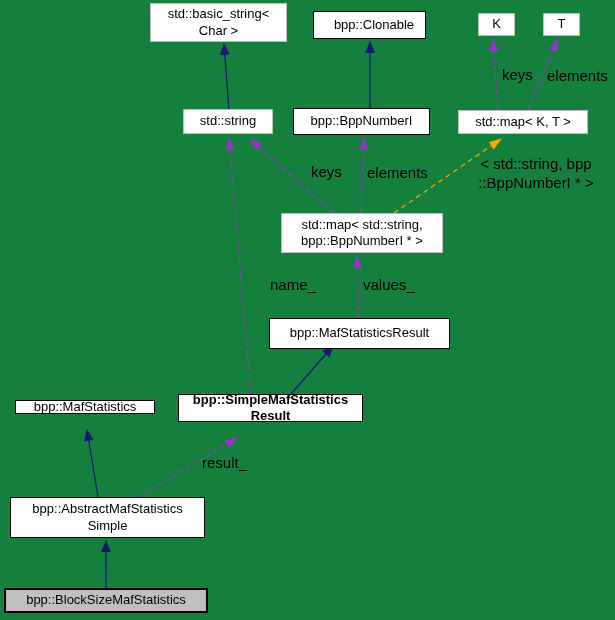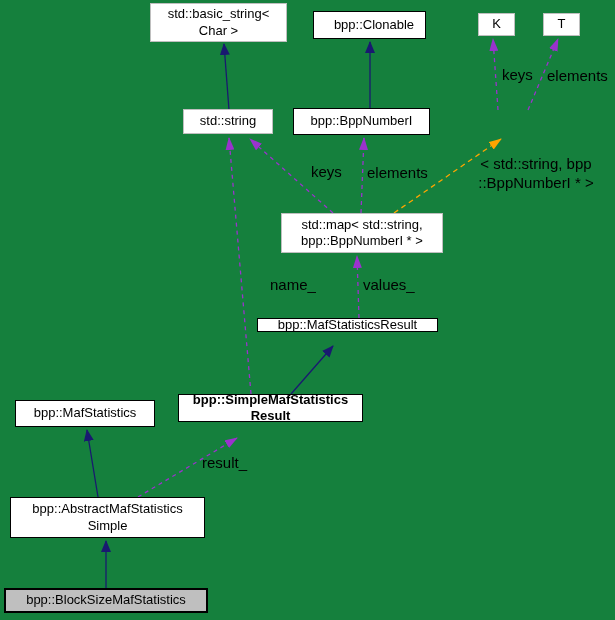--- a/index.html
+++ b/index.html
@@ -42,23 +42,23 @@
 
   
   #n-basic-string{left:150px;top:3px;width:137px;height:39px;}
   #n-clonable{left:313px;top:11px;width:113px;height:28px;padding-left:12px;}
   #n-k{left:478px;top:13px;width:37px;height:23px;}
   #n-t{left:543px;top:13px;width:37px;height:23px;}
   #n-std-string{left:183px;top:109px;width:90px;height:25px;}
   #n-bpp-numberi{left:293px;top:108px;width:137px;height:27px;}
   #n-map-kt{left:458px;top:110px;width:130px;height:24px;}
   #n-map-string-numberi{left:281px;top:213px;width:162px;height:40px;}
-  #n-maf-statistics-result{left:257px;top:318px;width:181px;height:14px;}
+  #n-maf-statistics-result{left:269px;top:318px;width:181px;height:31px;}
   #n-simple-maf-statistics-result{left:178px;top:394px;width:185px;height:28px;font-weight:bold;}
-  #n-maf-statistics{left:15px;top:400px;width:140px;height:27px;}
+  #n-maf-statistics{left:15px;top:400px;width:140px;height:14px;}
   #n-abstract-maf-statistics-simple{left:10px;top:497px;width:195px;height:41px;}
   #n-block-size{left:4px;top:588px;width:204px;height:25px;}
 
   
   #l-keys-top{left:502px;top:66px;}
   #l-elements-top{left:547px;top:67px;}
   #l-keys-mid{left:311px;top:163px;}
   #l-elements-mid{left:367px;top:164px;}
   #l-template{left:477px;top:155px;width:118px;text-align:center;}
   #l-name{left:253px;top:276px;padding-left:17px;}
@@ -100,20 +100,21 @@
     <path class="e-template" d="M394,213 L501,139" marker-end="url(#ah-template)"></path>
   </svg>
 
   <div id="n-basic-string" class="node external">std::basic_string&lt;
 Char &gt;</div>
   <div id="n-clonable" class="node">bpp::Clonable</div>
   <div id="n-k" class="node external">K</div>
   <div id="n-t" class="node external">T</div>
   <div id="n-bpp-numberi" class="node">bpp::BppNumberI</div>
   <div id="n-std-string" class="node external">std::string</div>
+  <div id="n-map-kt" class="node external">std::map&lt; K, T &gt;</div>
   <div id="n-map-string-numberi" class="node external">std::map&lt; std::string,
 bpp::BppNumberI * &gt;</div>
   <div id="n-maf-statistics-result" class="node">bpp::MafStatisticsResult</div>
   <div id="n-simple-maf-statistics-result" class="node">bpp::SimpleMafStatistics
 Result</div>
   <div id="n-maf-statistics" class="node">bpp::MafStatistics</div>
   <div id="n-abstract-maf-statistics-simple" class="node">bpp::AbstractMafStatistics
 Simple</div>
   <div id="n-block-size" class="node highlight">bpp::BlockSizeMafStatistics</div>
 

